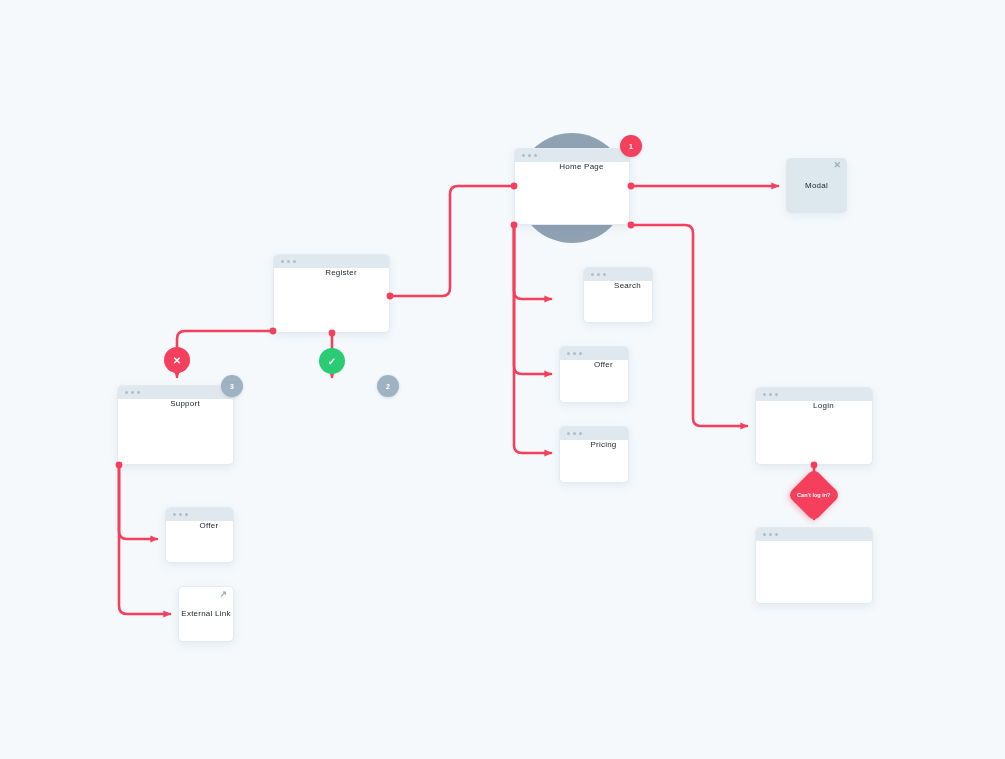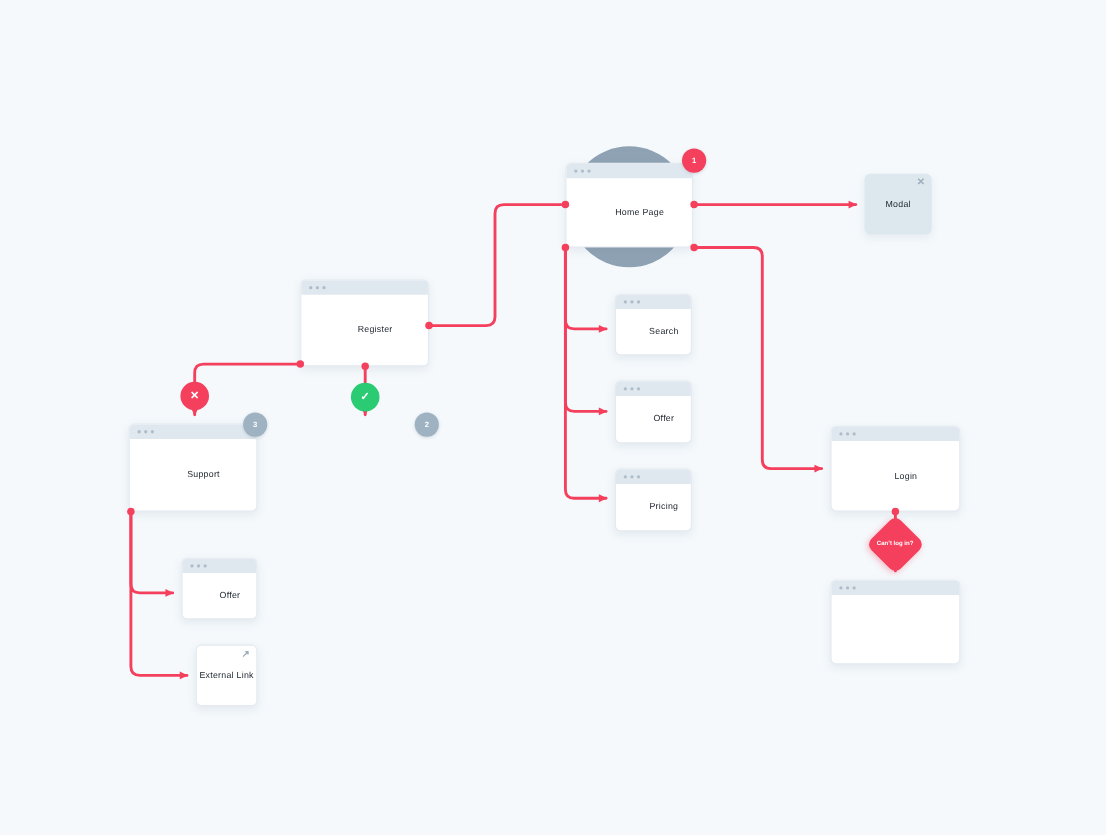--- a/index.html
+++ b/index.html
@@ -38,21 +38,21 @@
     border-radius:4px 4px 0 0;
     display:flex;align-items:center;
     padding-left:7px;
     flex:0 0 auto;
   }
   .hdot{
     width:3.2px;height:3.2px;border-radius:50%;
     background:#aebdc9;margin-right:2.6px;
   }
   .win-body{
-    flex:1;display:flex;align-items:center;justify-content:center;padding-left:19px;
+    flex:1;display:flex;justify-content:center;padding-left:19px;
   }
   .win-label{
     font-size:8px;font-weight:400;color:#232a33;letter-spacing:.03em;
     text-align:center;line-height:1.2;
   }
   
   .plainbox{
     position:absolute;z-index:2;box-sizing:border-box;
     border-radius:5px;
     display:flex;align-items:center;justify-content:center;
@@ -187,21 +187,21 @@
     <div class="win-body">
       <span class="win-label">Offer</span>
     </div>
   </div>
 
   <div class="plainbox externalbox" style="left:178px;top:586px;width:56px;height:56px">
     <span class="corner-icon">↗</span>
     <span class="win-label">External Link</span>
   </div>
 
-  <div class="window" style="left:559px;top:267px;width:70px;height:56px">
+  <div class="window" style="left:583px;top:267px;width:70px;height:56px">
     <div class="win-header">
       <span class="hdot"></span>
       <span class="hdot"></span>
       <span class="hdot"></span>
     </div>
     <div class="win-body">
       <span class="win-label">Search</span>
     </div>
   </div>
 

